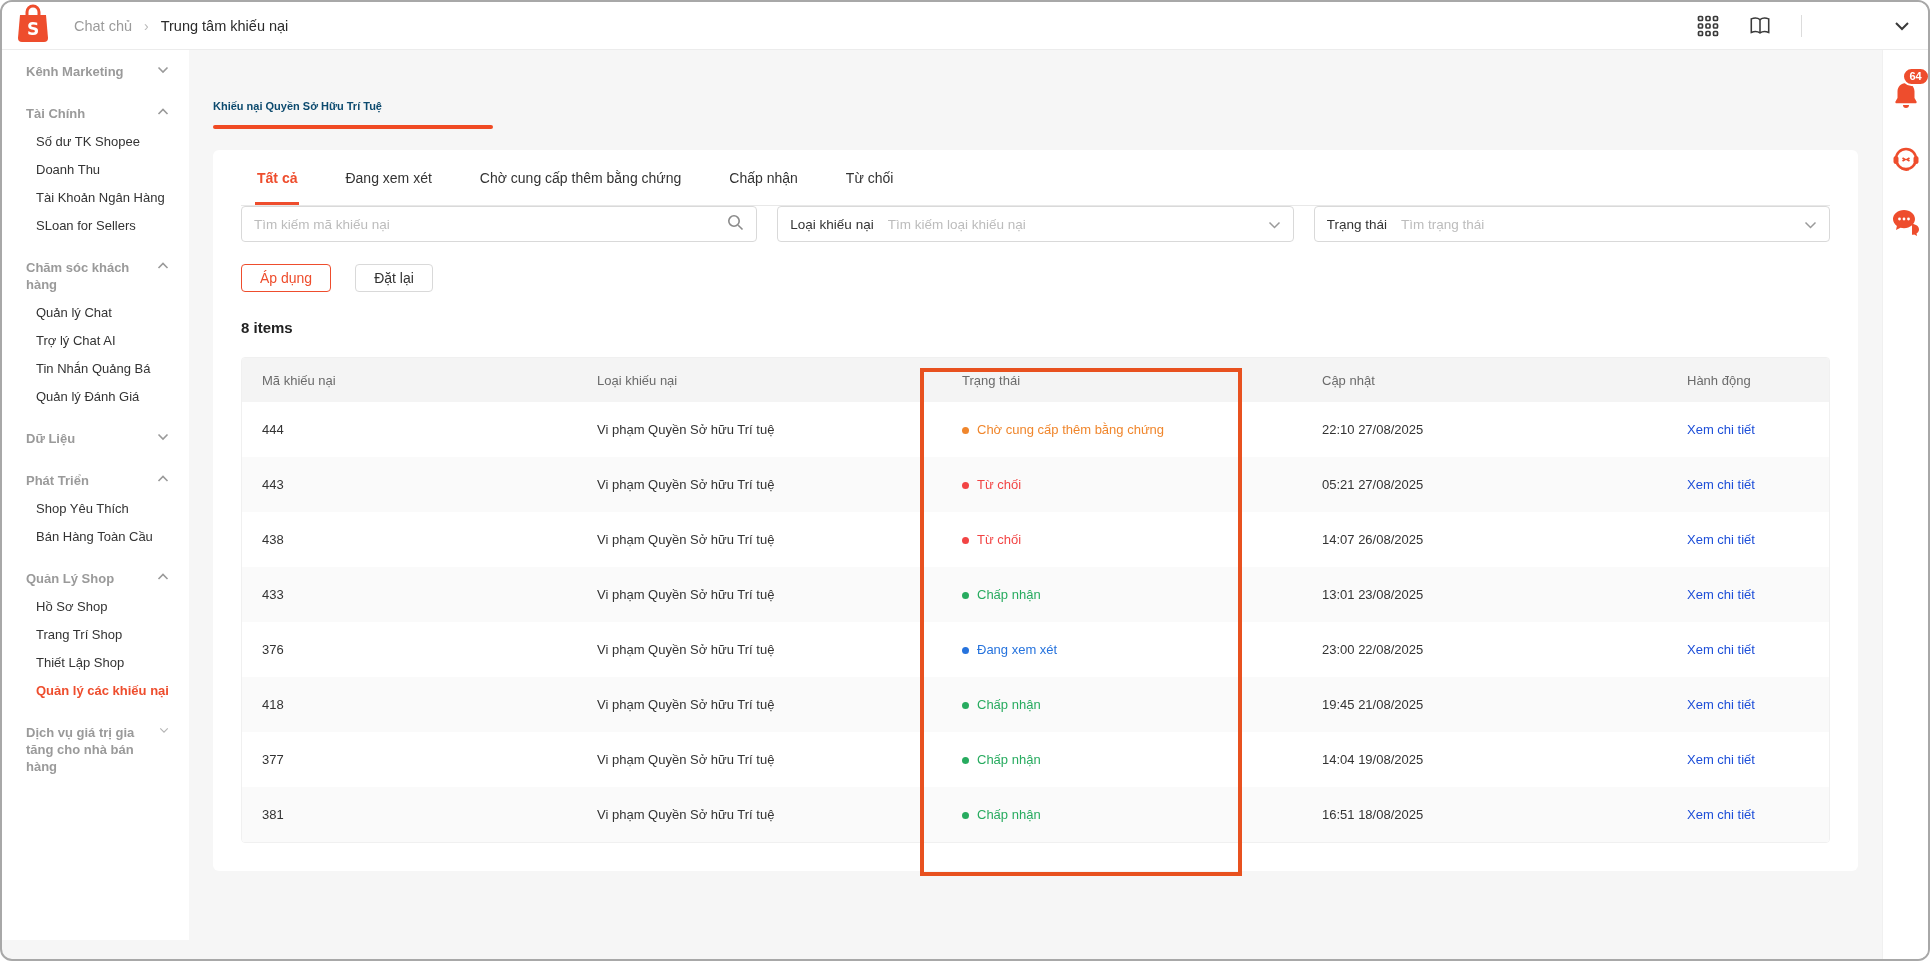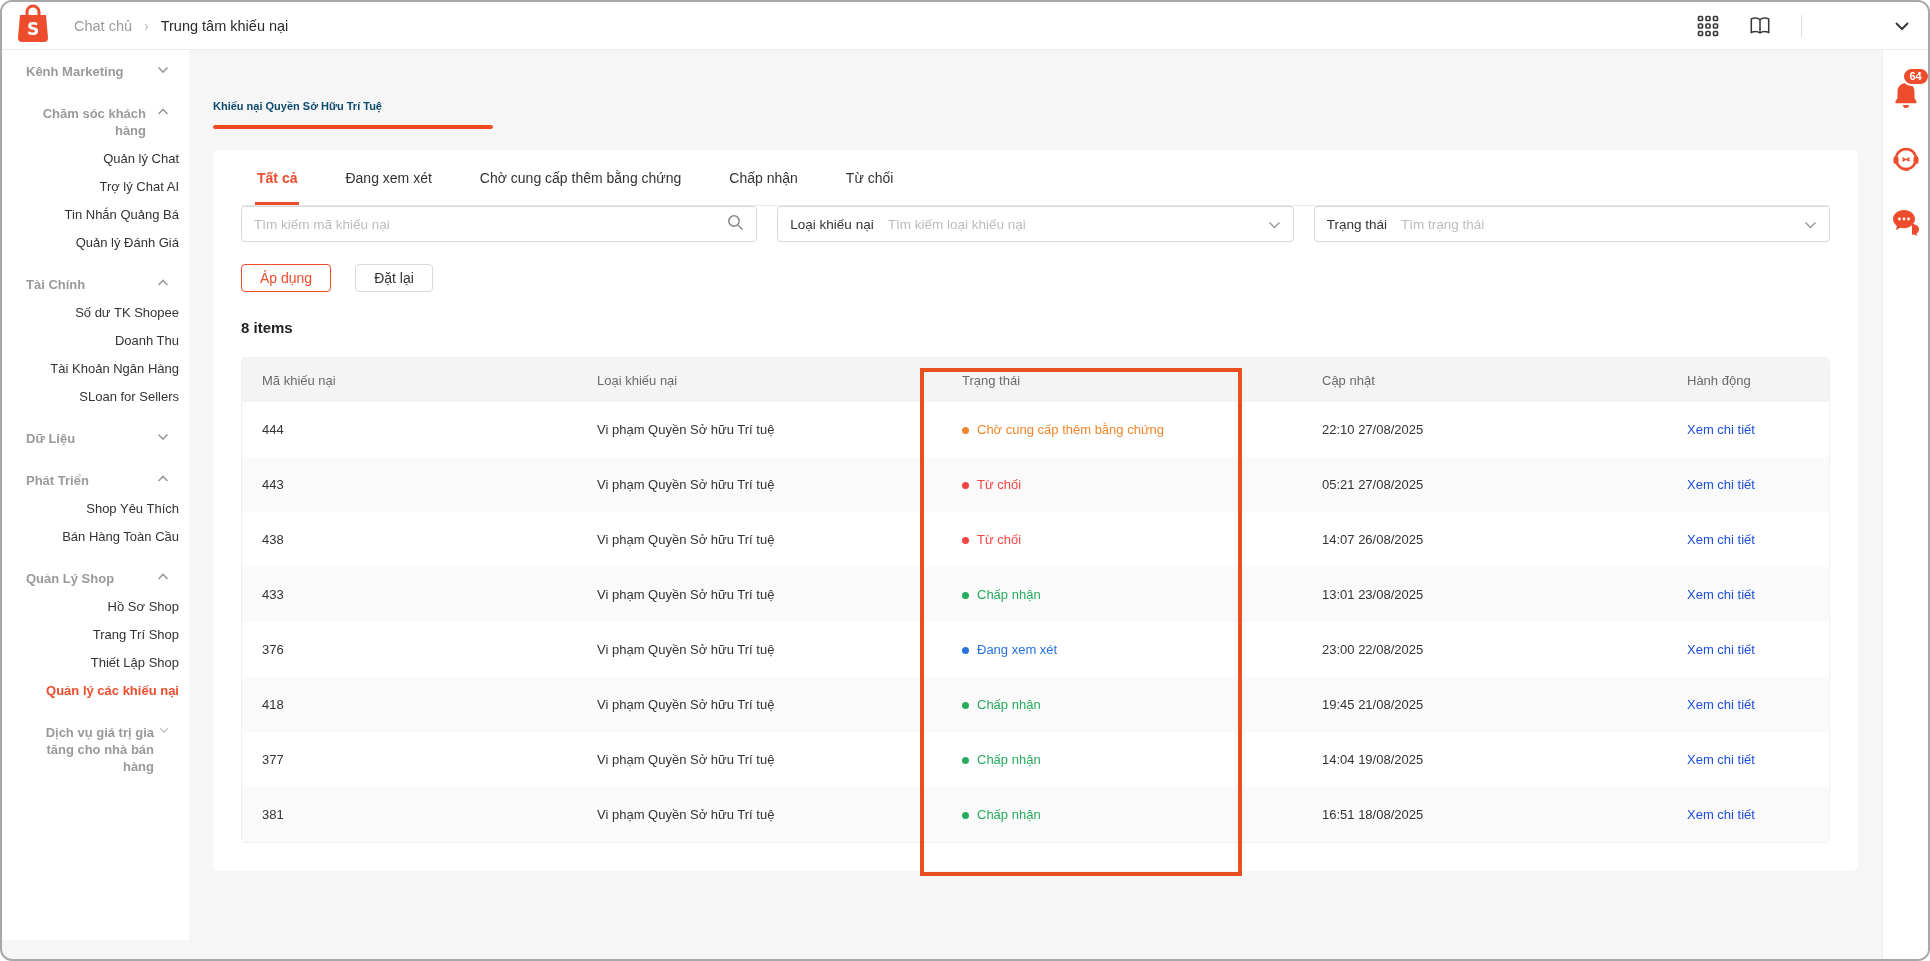--- a/index.html
+++ b/index.html
@@ -18,21 +18,21 @@
   .crumb-sep{ color:#b9b9b9; font-size:14px; margin:0 12px; }
   .crumb-cur{ color:#2b2b2b; font-size:14.5px; }
   .topbar-right{ margin-left:auto; display:flex; align-items:center; }
   .tb-icon{ width:22px; height:22px; display:block; }
   .tb-btn{ margin-left:30px; cursor:pointer; display:flex; align-items:center; }
   .tb-divider{ width:1px; height:22px; background:#dcdcdc; margin-left:30px; }
   .tb-spacer{ width:92px; }
   
   .body{ display:flex; height:909px; position:relative; }
   .sidebar{ width:187px; flex:0 0 auto; }
-  .sidebar-inner{ background:#fff; height:890px; padding:13px 0 0 0; overflow:hidden;text-align:right; }
+  .sidebar-inner{ background:#fff; height:890px; padding:13px 0 0 0; overflow:hidden; }
   .sb-section{ margin-bottom:25px; }
   .sb-head{
     display:flex; align-items:flex-start; justify-content:space-between;
     padding:0 20px 0 24px; color:#9a9a9a; font-size:13px; font-weight:bold;
     line-height:17px; cursor:pointer;
   }
   .sb-head .chev{ flex:0 0 auto; margin-top:3px; }
   .sb-item{
     padding:0 10px 0 34px; color:#333; font-size:13px; line-height:16px;
     margin-top:12px; cursor:pointer; white-space:nowrap;
@@ -151,46 +151,46 @@
             <span class="chev">
                 <svg width="12" height="8" viewBox="0 0 12 8" fill="none" stroke="#9a9a9a" stroke-width="1.6">
                   <path d="M1.5 1.5 L6 6 L10.5 1.5"></path>
                 </svg>
               </span>
           </div>
         </div>
 
         <div class="sb-section">
           <div class="sb-head">
+            <span>Tài Chính</span>
+            <span class="chev">
+                <svg width="12" height="8" viewBox="0 0 12 8" fill="none" stroke="#9a9a9a" stroke-width="1.6">
+                  <path d="M1.5 6 L6 1.5 L10.5 6"></path>
+                </svg>
+              </span>
+          </div>
+          <div class="sb-item">Số dư TK Shopee</div>
+          <div class="sb-item">Doanh Thu</div>
+          <div class="sb-item">Tài Khoản Ngân Hàng</div>
+          <div class="sb-item">SLoan for Sellers</div>
+        </div>
+
+        <div class="sb-section">
+          <div class="sb-head">
             <span style="max-width:120px">Chăm sóc khách hàng</span>
             <span class="chev">
                 <svg width="12" height="8" viewBox="0 0 12 8" fill="none" stroke="#9a9a9a" stroke-width="1.6">
                   <path d="M1.5 6 L6 1.5 L10.5 6"></path>
                 </svg>
               </span>
           </div>
           <div class="sb-item">Quản lý Chat</div>
           <div class="sb-item">Trợ lý Chat AI</div>
           <div class="sb-item">Tin Nhắn Quảng Bá</div>
           <div class="sb-item">Quản lý Đánh Giá</div>
-        </div>
-
-        <div class="sb-section">
-          <div class="sb-head">
-            <span>Tài Chính</span>
-            <span class="chev">
-                <svg width="12" height="8" viewBox="0 0 12 8" fill="none" stroke="#9a9a9a" stroke-width="1.6">
-                  <path d="M1.5 6 L6 1.5 L10.5 6"></path>
-                </svg>
-              </span>
-          </div>
-          <div class="sb-item">Số dư TK Shopee</div>
-          <div class="sb-item">Doanh Thu</div>
-          <div class="sb-item">Tài Khoản Ngân Hàng</div>
-          <div class="sb-item">SLoan for Sellers</div>
         </div>
 
         <div class="sb-section">
           <div class="sb-head">
             <span>Dữ Liệu</span>
             <span class="chev">
                 <svg width="12" height="8" viewBox="0 0 12 8" fill="none" stroke="#9a9a9a" stroke-width="1.6">
                   <path d="M1.5 1.5 L6 6 L10.5 1.5"></path>
                 </svg>
               </span>

